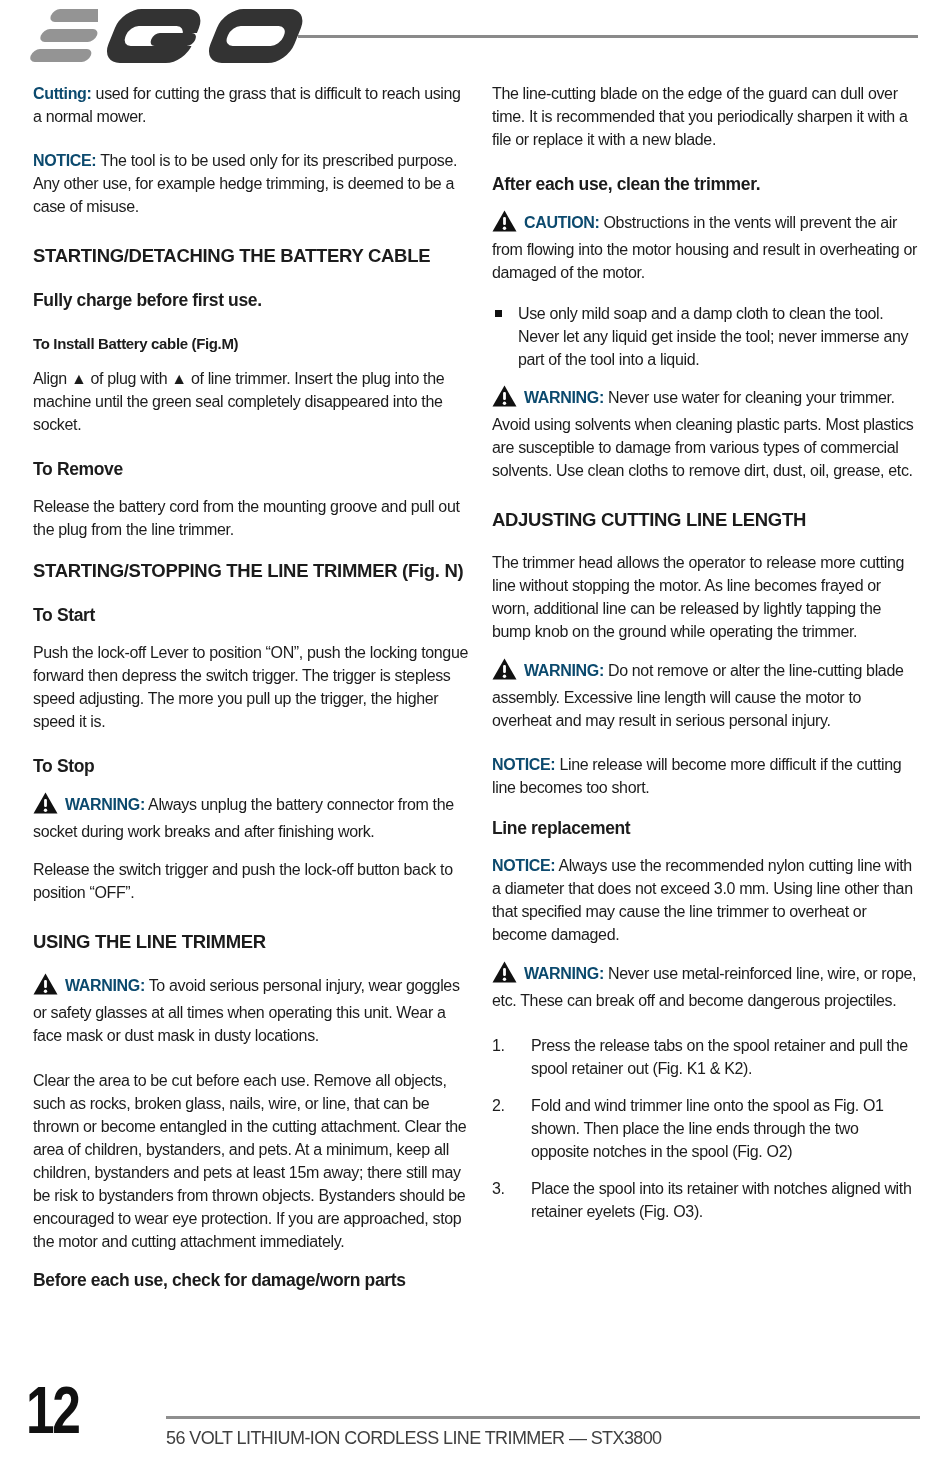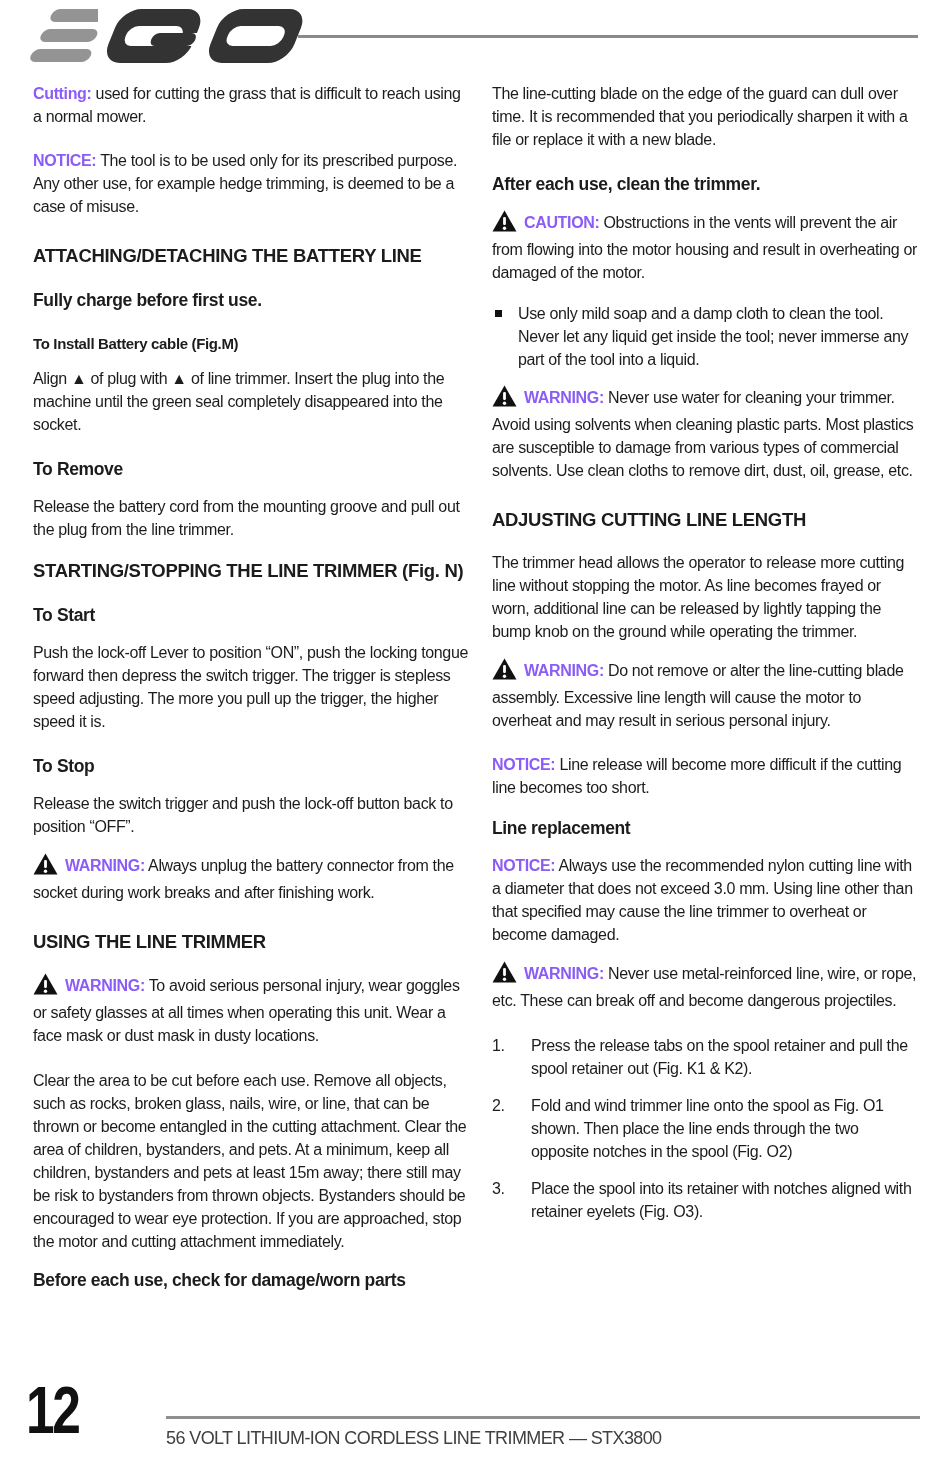--- a/index.html
+++ b/index.html
@@ -16,21 +16,21 @@
   .header { position:absolute; left:30px; top:6px; right:30px; height:64px; }
   .logo { position:absolute; left:0; top:2px; display:flex; align-items:center; }
   .header-rule { position:absolute; left:268px; right:2px; top:29px; height:3px; background:#8a8a8a; }
 
   
   .columns { position:absolute; left:33px; top:82px; width:887px; display:flex; gap:22px; }
   .col { width:437px; font-size:16px; line-height:23px; letter-spacing:-0.35px; }
   .col.right { width:428px; }
 
   p.para { margin:0 0 15px 0; }
-  .lead { font-weight:bold; color:#8b5cf6; }
+  .lead { font-weight:bold; color:#0c4a6e; }
   .h1 { font-size:18.5px; font-weight:bold; letter-spacing:-0.3px; margin:26px 0 20px 0; }
   .h2 { font-size:17.5px; font-weight:bold; margin:22px 0 14px 0; }
   .h3 { font-size:15px; font-weight:bold; margin:20px 0 12px 0; }
   .col > :first-child { margin-top:0; }
 
   .warn { margin:2px 0 15px 0; }
   .wicon { display:inline-block; vertical-align:-4px; margin-right:7px; }
 
   
   .blist { list-style:none; margin:0 0 2px 0; }
@@ -81,41 +81,41 @@
     <div class="header-rule"></div>
   </div>
 
   <div class="columns">
 
     <div class="col left">
       <p class="para"><span class="lead">Cutting:</span><span> used for cutting the grass that is difficult to reach using a normal mower.</span></p>
 
       <p class="para" style="margin-top:21px;"><span class="lead">NOTICE:</span><span> The tool is to be used only for its prescribed purpose. Any other use, for example hedge trimming, is deemed to be a case of misuse.</span></p>
 
-      <div class="h1">ATTACHING/DETACHING THE BATTERY LINE</div>
+      <div class="h1">STARTING/DETACHING THE BATTERY CABLE</div>
       <div class="h2">Fully charge before first use.</div>
       <div class="h3">To Install Battery cable (Fig.M)</div>
 
       <p class="para">Align ▲ of plug with ▲ of line trimmer. Insert the plug into the machine until the green seal completely disappeared into the socket.</p>
 
       <div class="h2">To Remove</div>
       <p class="para">Release the battery cord from the mounting groove and pull out the plug from the line trimmer.</p>
 
       <div class="h1" style="margin-top:18px;">STARTING/STOPPING THE LINE TRIMMER (Fig. N)</div>
       <div class="h2">To Start</div>
       <p class="para">Push the lock-off Lever to position “ON”, push the locking tongue forward then depress the switch trigger. The trigger is stepless speed adjusting. The more you pull up the trigger, the higher speed it is.</p>
 
       <div class="h2">To Stop</div>
-      <p class="para">Release the switch trigger and push the lock-off button back to position “OFF”.</p>
-
       <p class="para warn"><span class="wicon"><svg width="25" height="22" viewBox="0 0 25 22">
               <path d="M12.5 0.5 L24.5 21.5 H0.5 Z" fill="#111"></path>
               <rect x="11.1" y="7" width="2.8" height="8" rx="1.2" fill="#fff"></rect>
               <circle cx="12.5" cy="18.3" r="1.7" fill="#fff"></circle>
             </svg></span><span class="lead">WARNING:</span><span> Always unplug the battery connector from the socket during work breaks and after finishing work.</span></p>
+
+      <p class="para">Release the switch trigger and push the lock-off button back to position “OFF”.</p>
 
       <div class="h1">USING THE LINE TRIMMER</div>
 
       <p class="para warn"><span class="wicon"><svg width="25" height="22" viewBox="0 0 25 22">
               <path d="M12.5 0.5 L24.5 21.5 H0.5 Z" fill="#111"></path>
               <rect x="11.1" y="7" width="2.8" height="8" rx="1.2" fill="#fff"></rect>
               <circle cx="12.5" cy="18.3" r="1.7" fill="#fff"></circle>
             </svg></span><span class="lead">WARNING:</span><span> To avoid serious personal injury, wear goggles or safety glasses at all times when operating this unit. Wear a face mask or dust mask in dusty locations.</span></p>
 
       <p class="para" style="margin-top:22px;">Clear the area to be cut before each use. Remove all objects, such as rocks, broken glass, nails, wire, or line, that can be thrown or become entangled in the cutting attachment. Clear the area of children, bystanders, and pets. At a minimum, keep all children, bystanders and pets at least 15m away; there still may be risk to bystanders from thrown objects. Bystanders should be encouraged to wear eye protection. If you are approached, stop the motor and cutting attachment immediately.</p>

